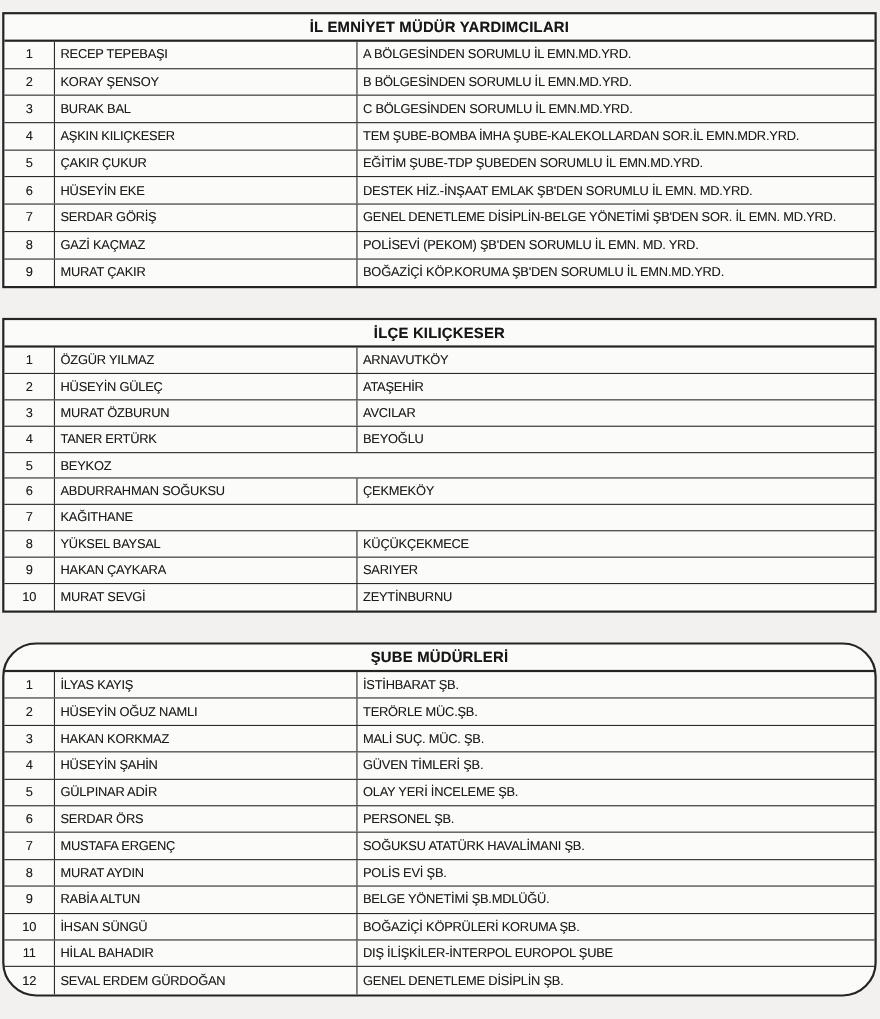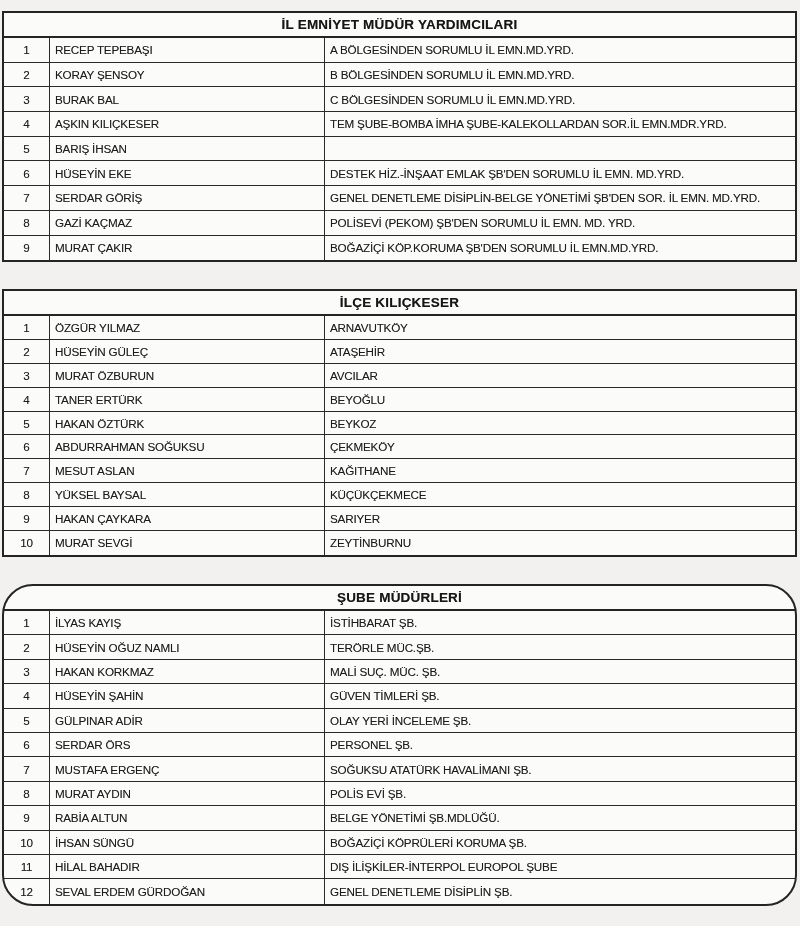--- a/index.html
+++ b/index.html
@@ -92,21 +92,22 @@
         </div>
 
         <div class="row">
           <div class="cell cell-no">4</div>
           <div class="cell cell-name">AŞKIN KILIÇKESER</div>
           <div class="cell cell-duty">TEM ŞUBE-BOMBA İMHA ŞUBE-KALEKOLLARDAN SOR.İL EMN.MDR.YRD.</div>
         </div>
 
         <div class="row">
           <div class="cell cell-no">5</div>
-          <div class="cell cell-name">BARIŞ İHSAN</div>
+          <div class="cell cell-name">ÇAKIR ÇUKUR</div>
+          <div class="cell cell-duty">EĞİTİM ŞUBE-TDP ŞUBEDEN SORUMLU İL EMN.MD.YRD.</div>
         </div>
 
         <div class="row">
           <div class="cell cell-no">6</div>
           <div class="cell cell-name">HÜSEYİN EKE</div>
           <div class="cell cell-duty">DESTEK HİZ.-İNŞAAT EMLAK ŞB'DEN SORUMLU İL EMN. MD.YRD.</div>
         </div>
 
         <div class="row">
           <div class="cell cell-no">7</div>
@@ -151,33 +152,31 @@
         </div>
 
         <div class="row">
           <div class="cell cell-no">4</div>
           <div class="cell cell-name">TANER ERTÜRK</div>
           <div class="cell cell-duty">BEYOĞLU</div>
         </div>
 
         <div class="row">
           <div class="cell cell-no">5</div>
-          <div class="cell cell-name">HAKAN ÖZTÜRK</div>
           <div class="cell cell-duty">BEYKOZ</div>
         </div>
 
         <div class="row">
           <div class="cell cell-no">6</div>
           <div class="cell cell-name">ABDURRAHMAN SOĞUKSU</div>
           <div class="cell cell-duty">ÇEKMEKÖY</div>
         </div>
 
         <div class="row">
           <div class="cell cell-no">7</div>
-          <div class="cell cell-name">MESUT ASLAN</div>
           <div class="cell cell-duty">KAĞITHANE</div>
         </div>
 
         <div class="row">
           <div class="cell cell-no">8</div>
           <div class="cell cell-name">YÜKSEL BAYSAL</div>
           <div class="cell cell-duty">KÜÇÜKÇEKMECE</div>
         </div>
 
         <div class="row">

